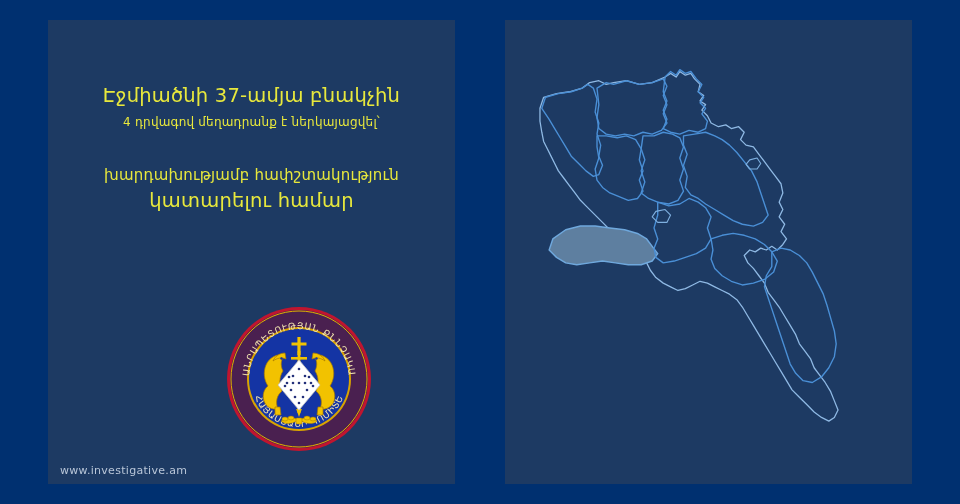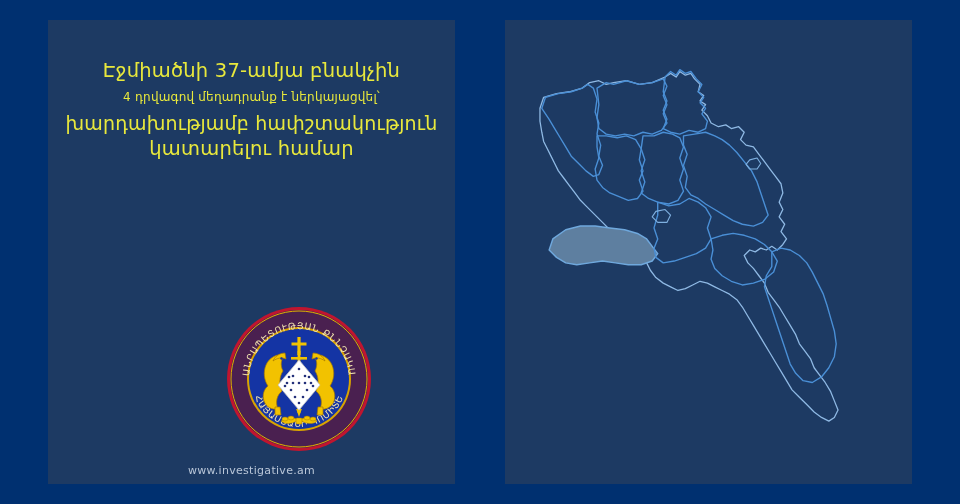--- a/index.html
+++ b/index.html
@@ -34,49 +34,49 @@
   #right-panel {
     left: 505px;
     top: 20px;
     width: 407px;
     height: 464px;
   }
 
   #headline {
     position: absolute;
     left: 12px;
-    top: 38px;
+    top: 63px;
     width: 383px;
     text-align: center;
     color: #e8e83c;
     font-size: 19.5px;
     line-height: 26px;
     letter-spacing: 0.2px;
     font-family: "DejaVu Sans", "Liberation Sans", sans-serif;
   }
   #headline .hl-line { display: block; white-space: nowrap; }
   #headline .hl-line.l2 { font-size: 12px; }
-  #headline .hl-line.l3 { font-size: 19px; }
+  #headline .hl-line.l3 { font-size: 15px; margin-top: 27px; }
 
   
   #emblem-wrap {
     position: absolute;
     left: 175px;
     top: 283px;
     width: 152px;
     height: 152px;
   }
   #emblem-wrap svg { display: block; }
 
   #site-url {
     position: absolute;
     left: 12px;
     top: 444px;
     width: 383px;
-    text-align: center;
+    text-align: left;
     color: #b9c6d8;
     font-size: 11px;
     letter-spacing: 0.3px;
   }
 
   
   #map-holder {
     position: absolute;
     left: 0;
     top: 0;

